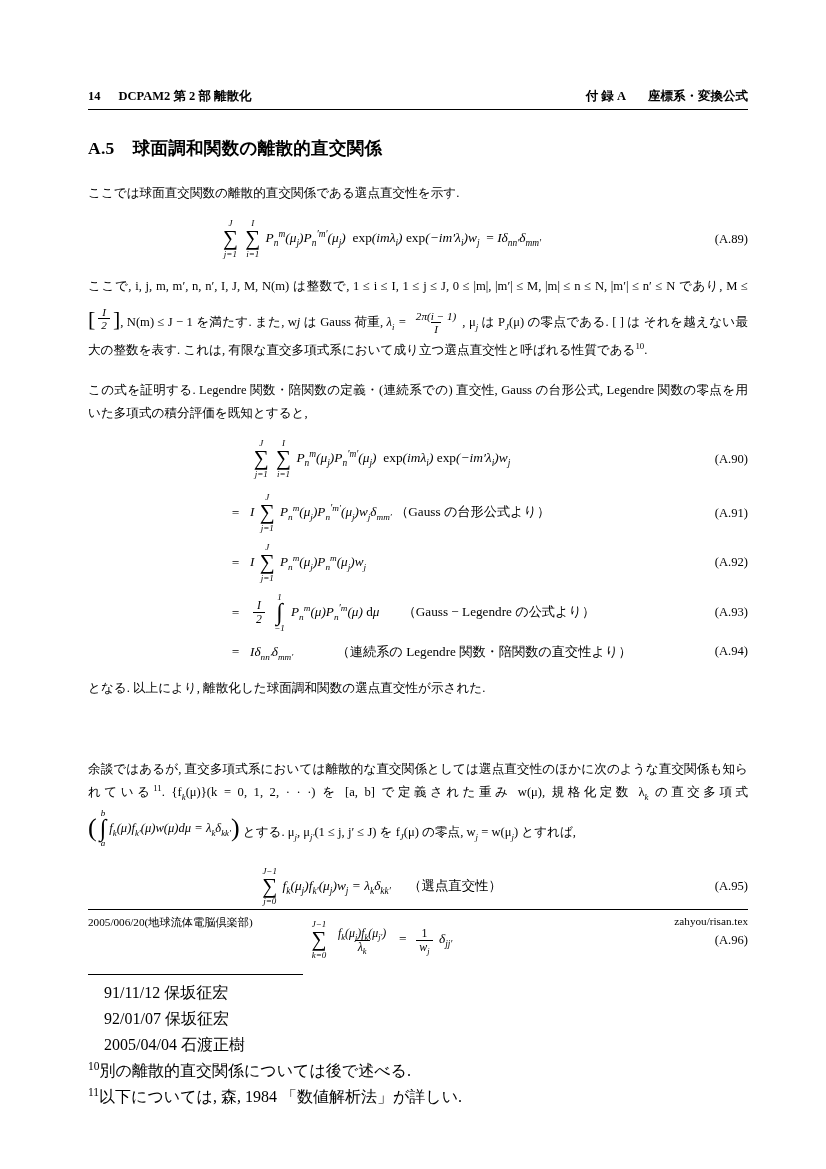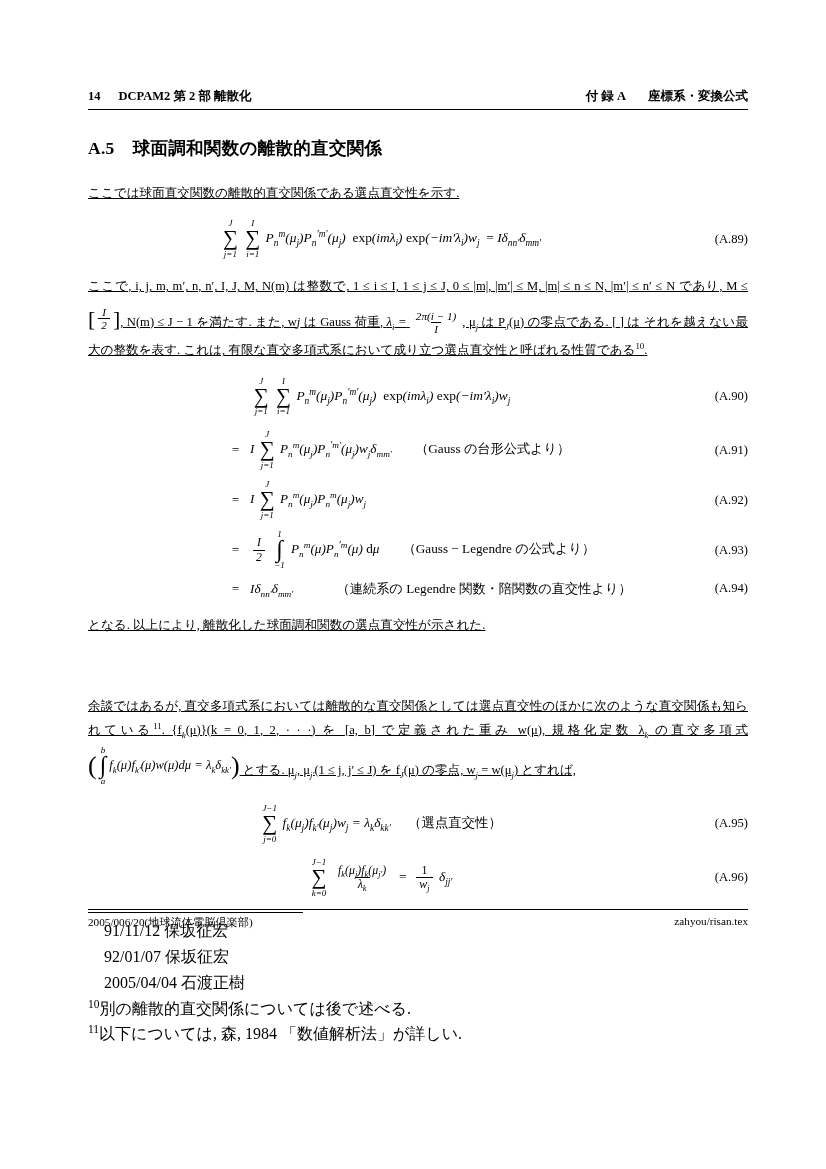--- a/index.html
+++ b/index.html
@@ -48,21 +48,20 @@
   }
   h2.sec .num { margin-right: 18px; }
 
   
   p.body {
     font-size: 12.6px;
     line-height: 1.85;
     margin: 16px 0 14px 0;
     text-align: justify;
     text-justify: inter-ideograph;
-    text-decoration: underline;
   }
   .tight { margin-bottom: 8px; }
 
   
   .math {
     font-family: "Liberation Serif", "DejaVu Serif", serif;
     font-style: italic;
   }
   .up { font-style: normal; }
   .eqrow {
@@ -231,20 +230,21 @@
           <span class="den">2</span>
         </span>
         <span class="bar">]</span>
       </span><span>, N(m) ≤ J − 1 を満たす. また, w</span><span class="math">j</span><span> は Gauss 荷重,</span>
     <span class="math">λ<sub>i</sub> =</span> <span class="frac math">
         <span class="num">2π(i − 1)</span>
         <span class="den">I</span>
       </span><span>, μ</span><span class="math"><sub>j</sub></span><span> は P</span><span class="math"><sub>J</sub></span><span>(μ) の零点である. [ ] は それを越えない最大の整数を表す. これは, 有限な直交多項式系において成り立つ選点直交性と呼ばれる性質である</span><sup>10</sup><span>.</span>
   </p>
 
+  <p class="body">この式を証明する. Legendre 関数・陪関数の定義・(連続系での) 直交性, Gauss の台形公式, Legendre 関数の零点を用いた多項式の積分評価を既知とすると,</p>
 
   <div class="eqrow">
     <div class="eqbody math">
       <span class="sumop">
           <span class="lim top">J</span>
           <span class="big">∑</span>
           <span class="lim bot">j=1</span>
         </span>
       <span class="sumop">
           <span class="lim top">I</span>
@@ -262,21 +262,21 @@
     <div class="line">
       <div class="lhs math">=</div>
       <div class="rhs math">
         <span>I</span>
         <span class="sumop">
             <span class="lim top">J</span>
             <span class="big">∑</span>
             <span class="lim bot">j=1</span>
           </span>
         <span>P<sub>n</sub><sup>m</sup>(μ<sub>j</sub>)</span><span>P<sub>n</sub><sup class="pr">′</sup><sup>m′</sup>(μ<sub>j</sub>)</span><span>w<sub>j</sub>δ<sub>mm′</sub></span>
-        <span class="up" style="margin-left:20px">（Gauss の台形公式より）</span>
+        <span class="up" style="">（Gauss の台形公式より）</span>
       </div>
       <div class="eqtag">(A.91)</div>
     </div>
 
     <div class="line">
       <div class="lhs math">=</div>
       <div class="rhs math">
         <span>I</span>
         <span class="sumop">
             <span class="lim top">J</span>

